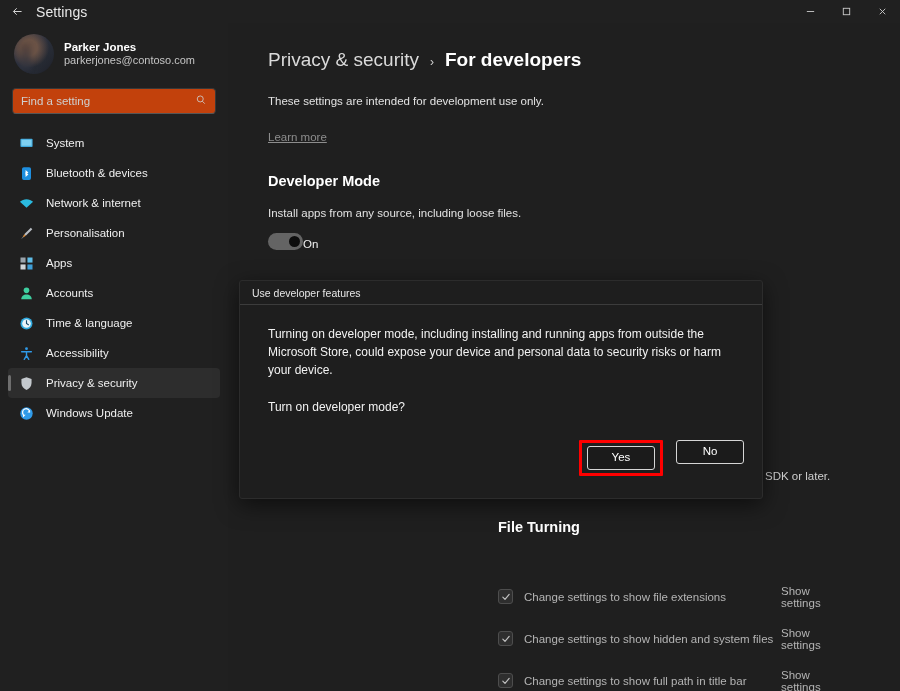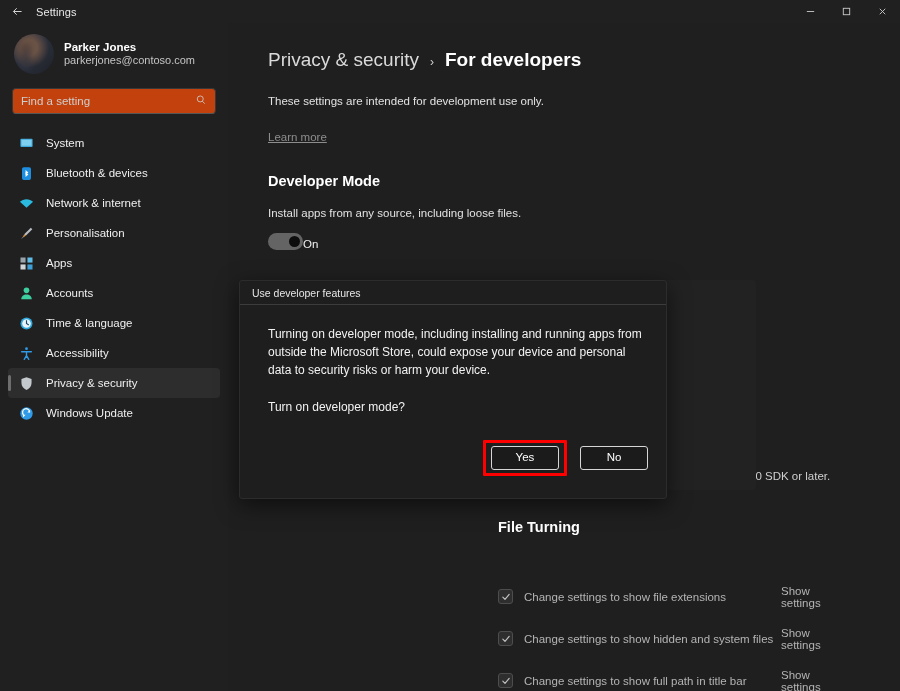--- a/index.html
+++ b/index.html
@@ -37,21 +37,21 @@
     width: 34px;
     height: 23px;
     display: flex;
     align-items: center;
     justify-content: center;
     color: #d8d8d8;
     font-size: 12px;
     line-height: 1;
   }
   .tb-title {
-    font-size: 11px;
+    font-size: 14px;
     color: #e8e8e8;
     letter-spacing: .1px;
     padding-left: 2px;
   }
   .tb-spacer { flex: 1 1 auto; }
   .tb-ctrls { display: flex; height: 23px; }
   .tb-btn {
     width: 36px;
     height: 23px;
     display: flex;
@@ -277,21 +277,21 @@
     width: 517px;
     height: 210px;
     background: #222222;
     border-radius: 4px;
     z-index: 18;
   }
   .dialog {
     position: absolute;
     left: 239px;
     top: 257px;
-    width: 428px;
+    width: 524px;
     background: #1e1e1e;
     border: 1px solid #2c2c2c;
     border-radius: 3px;
     z-index: 20;
     box-shadow: 0 6px 22px rgba(0,0,0,.55);
   }
   .dlg-head {
     height: 24px;
     display: flex;
     align-items: center;
@@ -307,21 +307,20 @@
   .dlg-p {
     font-size: 12px;
     line-height: 1.48;
     color: #f2f2f2;
     max-width: 455px;
   }
   .dlg-p.second { margin-top: 20px; }
   .dlg-foot {
     display: flex;
     justify-content: flex-end;
-    align-items: center;
     gap: 13px;
     padding: 17px 18px 22px 0;
   }
   .dlg-btn {
     min-width: 68px;
     height: 24px;
     padding: 0 14px;
     background: #1b1b1b;
     border: 1px solid #d6d6d6;
     border-radius: 3px;

